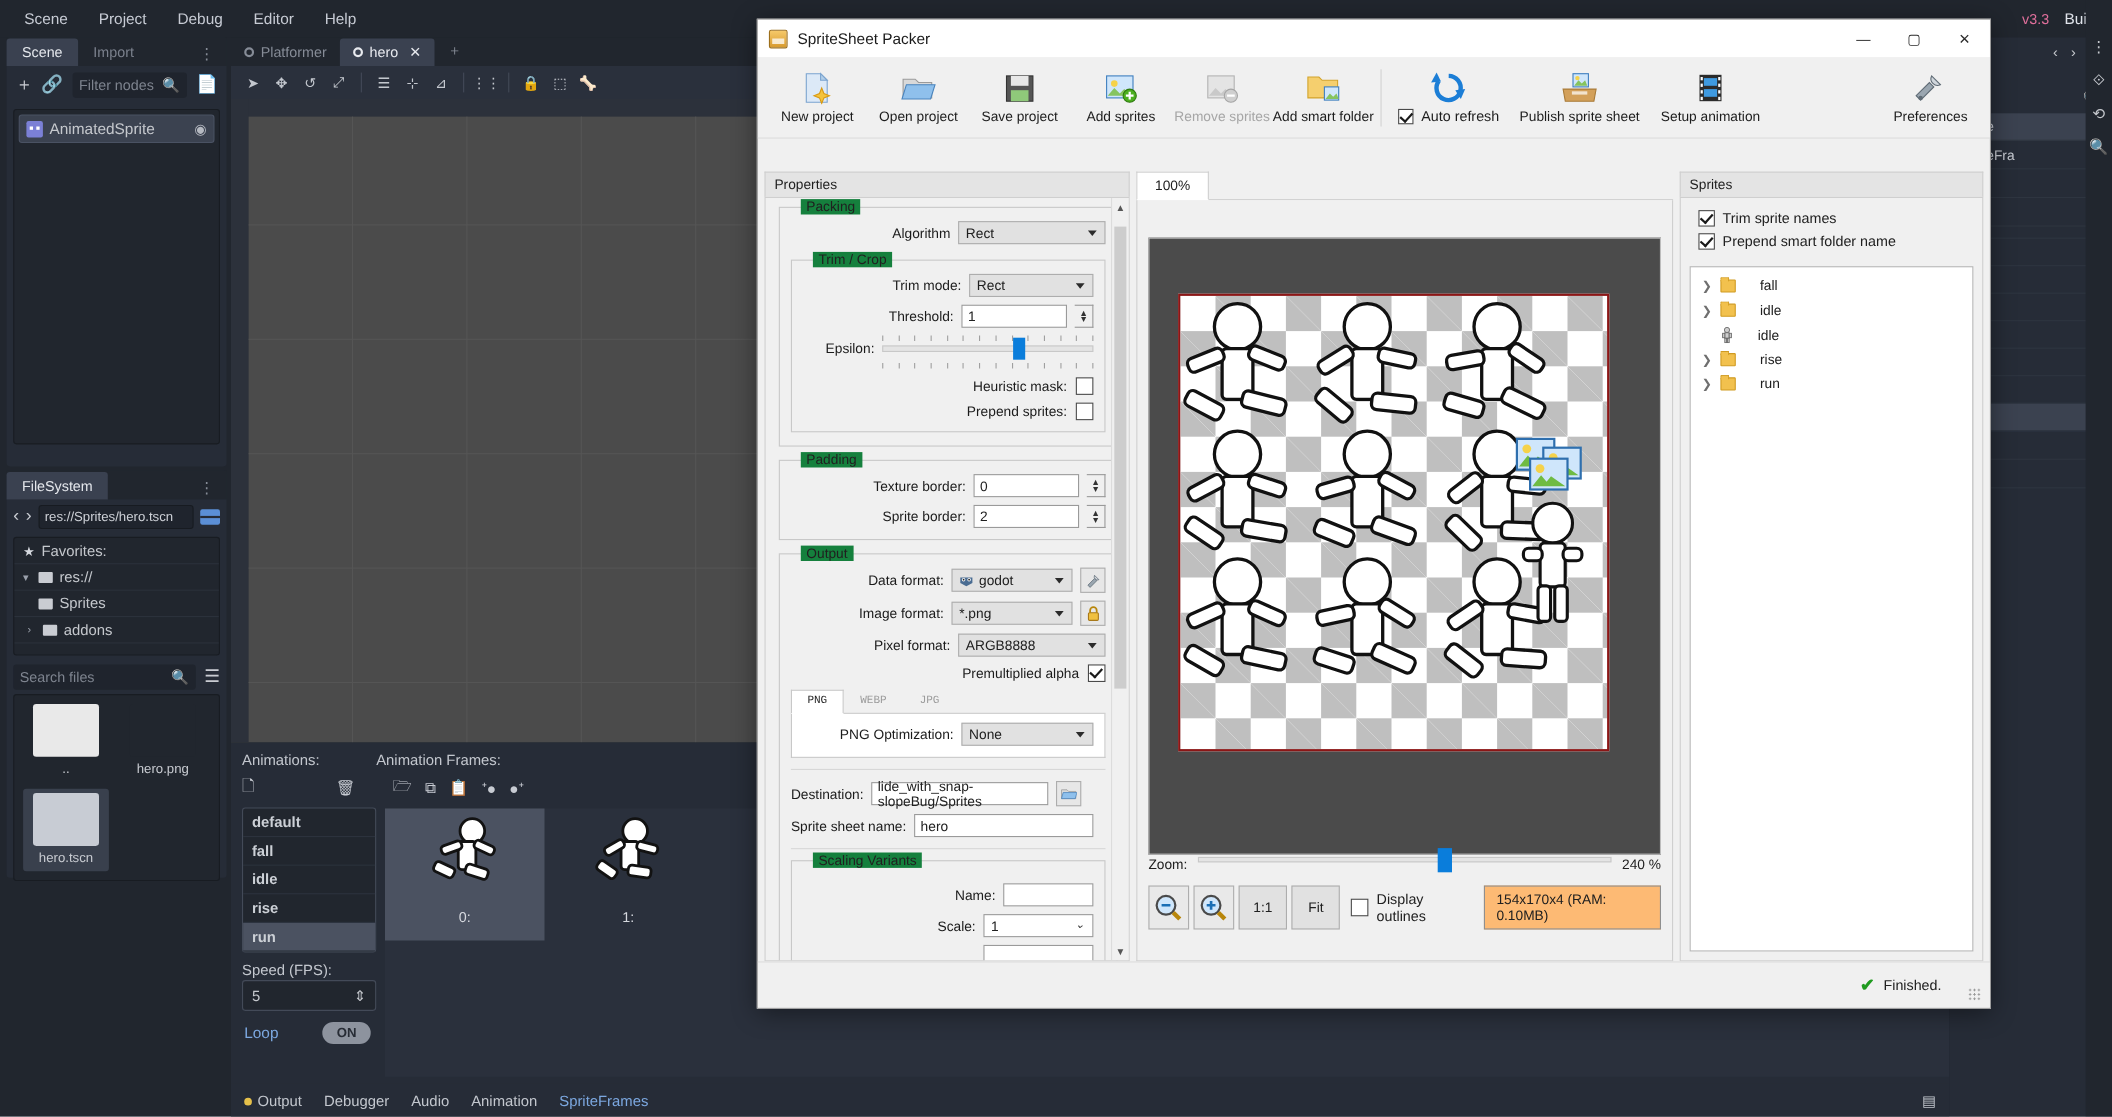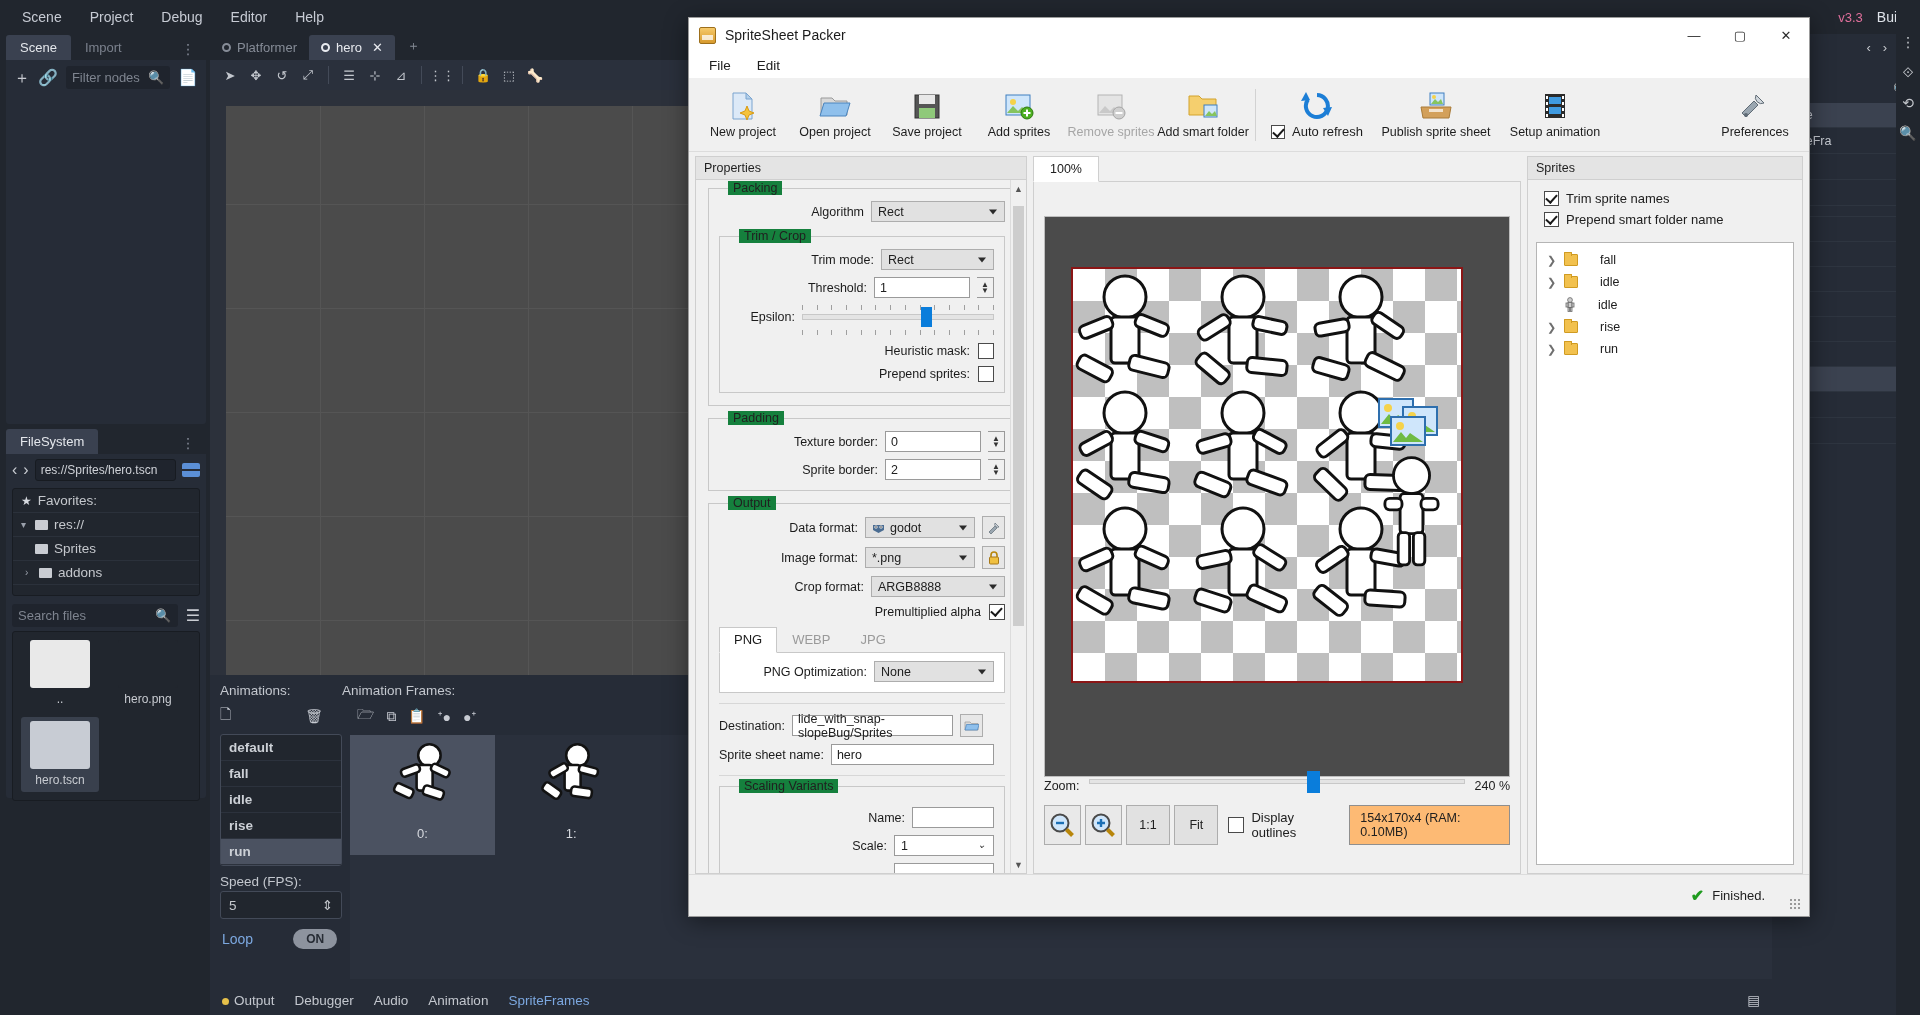--- a/index.html
+++ b/index.html
@@ -149,21 +149,21 @@
   .sel-in .arr{ position:absolute; right:7px; top:50%; transform:translateY(-50%); border-left:4px solid transparent;border-right:4px solid transparent;border-top:5px solid #2b2b2b;}
   .txt-in { background:#fff; border:1px solid #9a9a9a; height:21px; display:flex; align-items:center; padding:0 5px; font-size:12.5px;}
   .spin { width:17px; border:1px solid #9a9a9a; border-left:none; height:21px; background:#f0f0f0; display:flex; flex-direction:column; align-items:center; justify-content:center; line-height:.7; font-size:8px; color:#333;}
   .slider { flex:1; position:relative; height:6px; background:#e4e4e4; border:1px solid #c8c8c8;}
   .sl-knob { position:absolute; width:11px; height:20px; background:#0a7ddb; top:-8px;}
   .ticks { display:flex; justify-content:space-between; margin:0 2px;}
   .ticks i { width:1px; height:5px; background:#9f9f9f; display:block;}
   .cbrow { display:flex; align-items:center; justify-content:flex-end; gap:8px; margin-bottom:7px; font-size:12.5px;}
   .iconbtn{ width:23px;height:23px;border:1px solid #adadad;background:#e7e7e7;display:flex;align-items:center;justify-content:center;}
   .tabs-mini { display:flex; border-bottom:1px solid #c8c8c8; margin-top:4px;}
-  .tm { padding:4px 14px; font-size:13px; color:#9a9a9a; border:1px solid transparent;}
+  .tm { padding:4px 14px; font-size:10px; color:#9a9a9a; border:1px solid transparent;font-family:Liberation Mono, monospace;}
   .tm.act { background:#fff; border:1px solid #c8c8c8; border-bottom:1px solid #fff; color:#1b1b1b; margin-bottom:-1px;}
   .tabpane { border:1px solid #c8c8c8; border-top:none; padding:8px 10px 10px; background:#fff;}
   .hr{height:1px;background:#d7d7d7;margin:10px 0;}
   .vscroll{position:absolute;right:0;top:0;bottom:0;width:16px;background:#f0f0f0;border-left:1px solid #dcdcdc;}
   .vscroll .thumb{position:absolute;left:2px;right:2px;top:26px;height:420px;background:#cdcdcd;}
   .vsa{position:absolute;left:0;right:0;height:17px;display:flex;align-items:center;justify-content:center;color:#555;font-size:9px;}
 
   #preview { flex:1; }
   .pv-tabbar{ display:flex; background:#f0f0f0; border-bottom:1px solid #cfcfcf;}
   .pv-tab{ padding:5px 16px; font-size:12.5px; background:#fff; border:1px solid #cfcfcf; border-bottom:1px solid #fff; margin-bottom:-1px;}
@@ -219,20 +219,27 @@
       <div class="dots">⋮</div>
     </div>
     <div class="sd-toolbar">
       <span class="ico-btn">＋</span>
       <span class="ico-btn">🔗</span>
       <div class="filter-box">
         <span class="ph">Filter nodes</span>
         <span>🔍</span>
       </div>
       <span class="ico-btn">📄</span>
+    </div>
+    <div class="tree-box">
+      <div class="tree-row sel">
+        <span class="node-ico"></span>
+        <span>AnimatedSprite</span>
+        <span class="eye">◉</span>
+      </div>
     </div>
   </div>
 
   <div id="fs-dock" class="dock">
     <div class="dock-tabs">
       <div class="dock-tab active">FileSystem</div>
       <div class="dots">⋮</div>
     </div>
     <div class="fs-path">
       <span class="ico-btn">‹</span>
@@ -483,24 +490,20 @@
   <div class="ssp-title">
     <span class="app-ico"></span>
     <span class="t">SpriteSheet Packer</span>
     <div class="winbtns">
       <span class="winbtn">—</span>
       <span class="winbtn">▢</span>
       <span class="winbtn">✕</span>
     </div>
   </div>
 
-  <div class="ssp-menu">
-    <span>File</span>
-    <span>Edit</span>
-  </div>
 
   <div class="ssp-toolbar">
     <div class="tool">
       <svg class="ti" viewBox="0 0 34 30">
         <path d="M7 2h13l6 6v20H7z" fill="#dce9f7" stroke="#7ba4cf"></path>
         <path d="M20 2l6 6h-6z" fill="#b3cfe9" stroke="#7ba4cf"></path>
         <path d="M21 15l2 5 5 2-5 2-2 5-2-5-5-2 5-2z" fill="#f5c33b" stroke="#d89a14"></path>
       </svg>
       <span>New project</span>
     </div>
@@ -732,21 +735,21 @@
               </span>
               <span class="iconbtn">
                 <svg width="14" height="15" viewBox="0 0 14 15">
                   <path d="M4 7V5a3 3 0 0 1 6 0v2" fill="none" stroke="#b8860b" stroke-width="1.6"></path>
                   <rect x="2.5" y="7" width="9" height="7" rx="1" fill="#f0c040" stroke="#a8791a"></rect>
                 </svg>
               </span>
             </div>
 
             <div class="frow">
-              <span class="flabel">Crop format:</span>
+              <span class="flabel">Pixel format:</span>
               <span class="sel-in" style="width:134px">
                 <span>ARGB8888</span>
                 <i class="arr"></i>
               </span>
             </div>
 
             <div class="cbrow">
               <span class="flabel">Premultiplied alpha</span>
               <span class="cb on" style="width:16px;height:16px"></span>
             </div>

